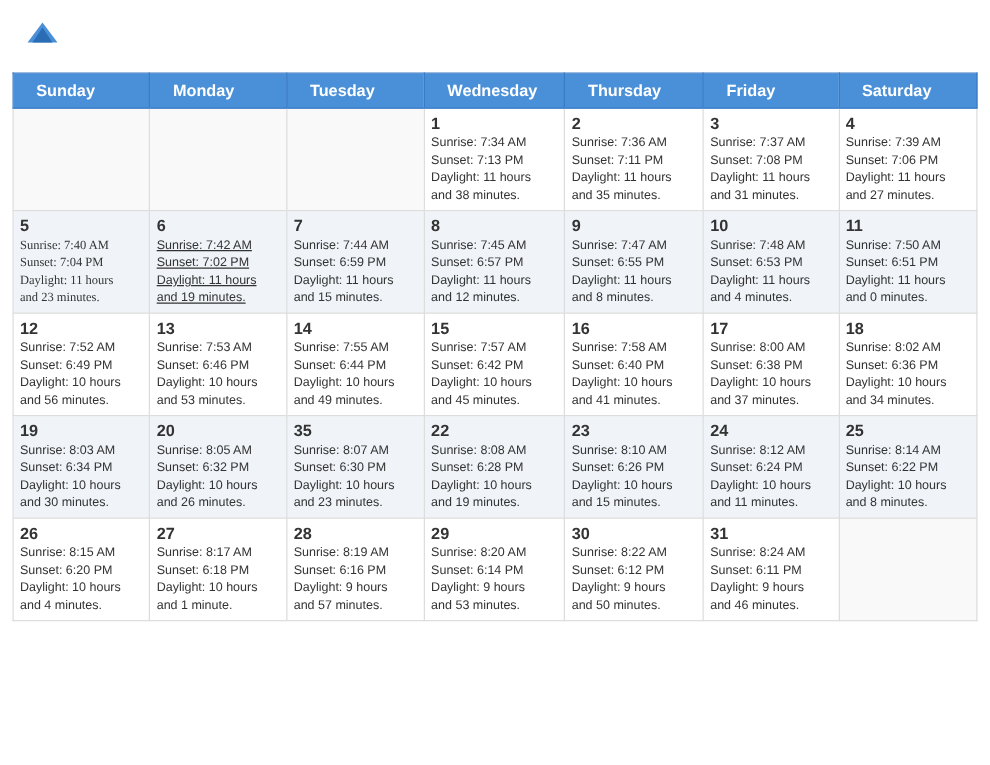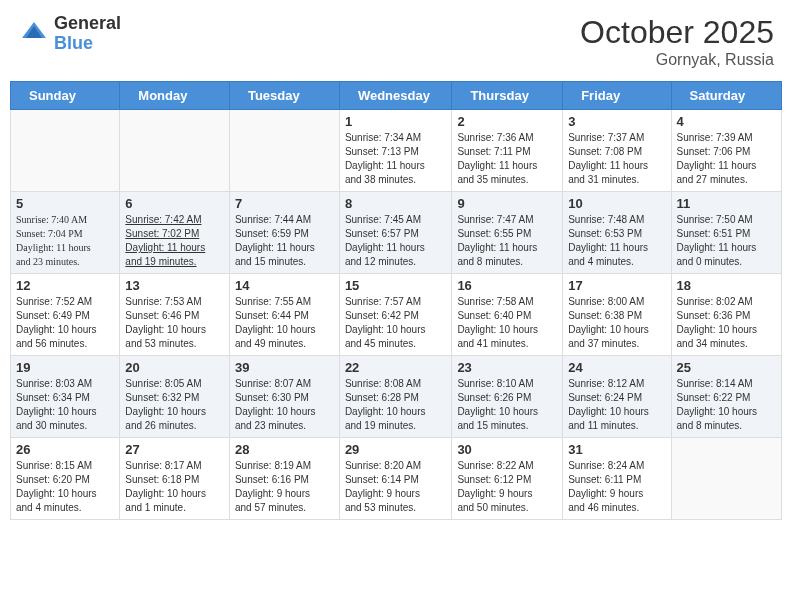--- a/index.html
+++ b/index.html
@@ -100,28 +100,20 @@
   </style>
 </head>
 <body>
 
 <div class="header">
   <div class="logo">
     <svg class="logo-icon" viewBox="0 0 40 40">
       <polygon points="20,5 35,25 5,25" fill="#4a90d9"></polygon>
       <polygon points="20,10 30,25 10,25" fill="#2a6db5"></polygon>
     </svg>
-    <div class="logo-text">
-      <span class="logo-general">General</span>
-      <span class="logo-blue">Blue</span>
-    </div>
-  </div>
-  <div class="title-block">
-    <div class="month-title">October 2025</div>
-    <div class="location">Gornyak, Russia</div>
   </div>
 </div>
 
 <table class="calendar">
   <thead>
     <tr>
     <th>Sunday</th>
         <th>Monday</th>
         <th>Tuesday</th>
         <th>Wednesday</th>
@@ -275,21 +267,21 @@
 and 30 minutes.</div>
         </td>
         <td>
           <span class="day-number">20</span>
           <div class="day-info" style="white-space: pre-line;">Sunrise: 8:05 AM
 Sunset: 6:32 PM
 Daylight: 10 hours
 and 26 minutes.</div>
         </td>
         <td>
-          <span class="day-number">39</span>
+          <span class="day-number">35</span>
           <div class="day-info" style="white-space: pre-line;">Sunrise: 8:07 AM
 Sunset: 6:30 PM
 Daylight: 10 hours
 and 23 minutes.</div>
         </td>
         <td>
           <span class="day-number">22</span>
           <div class="day-info" style="white-space: pre-line;">Sunrise: 8:08 AM
 Sunset: 6:28 PM
 Daylight: 10 hours

